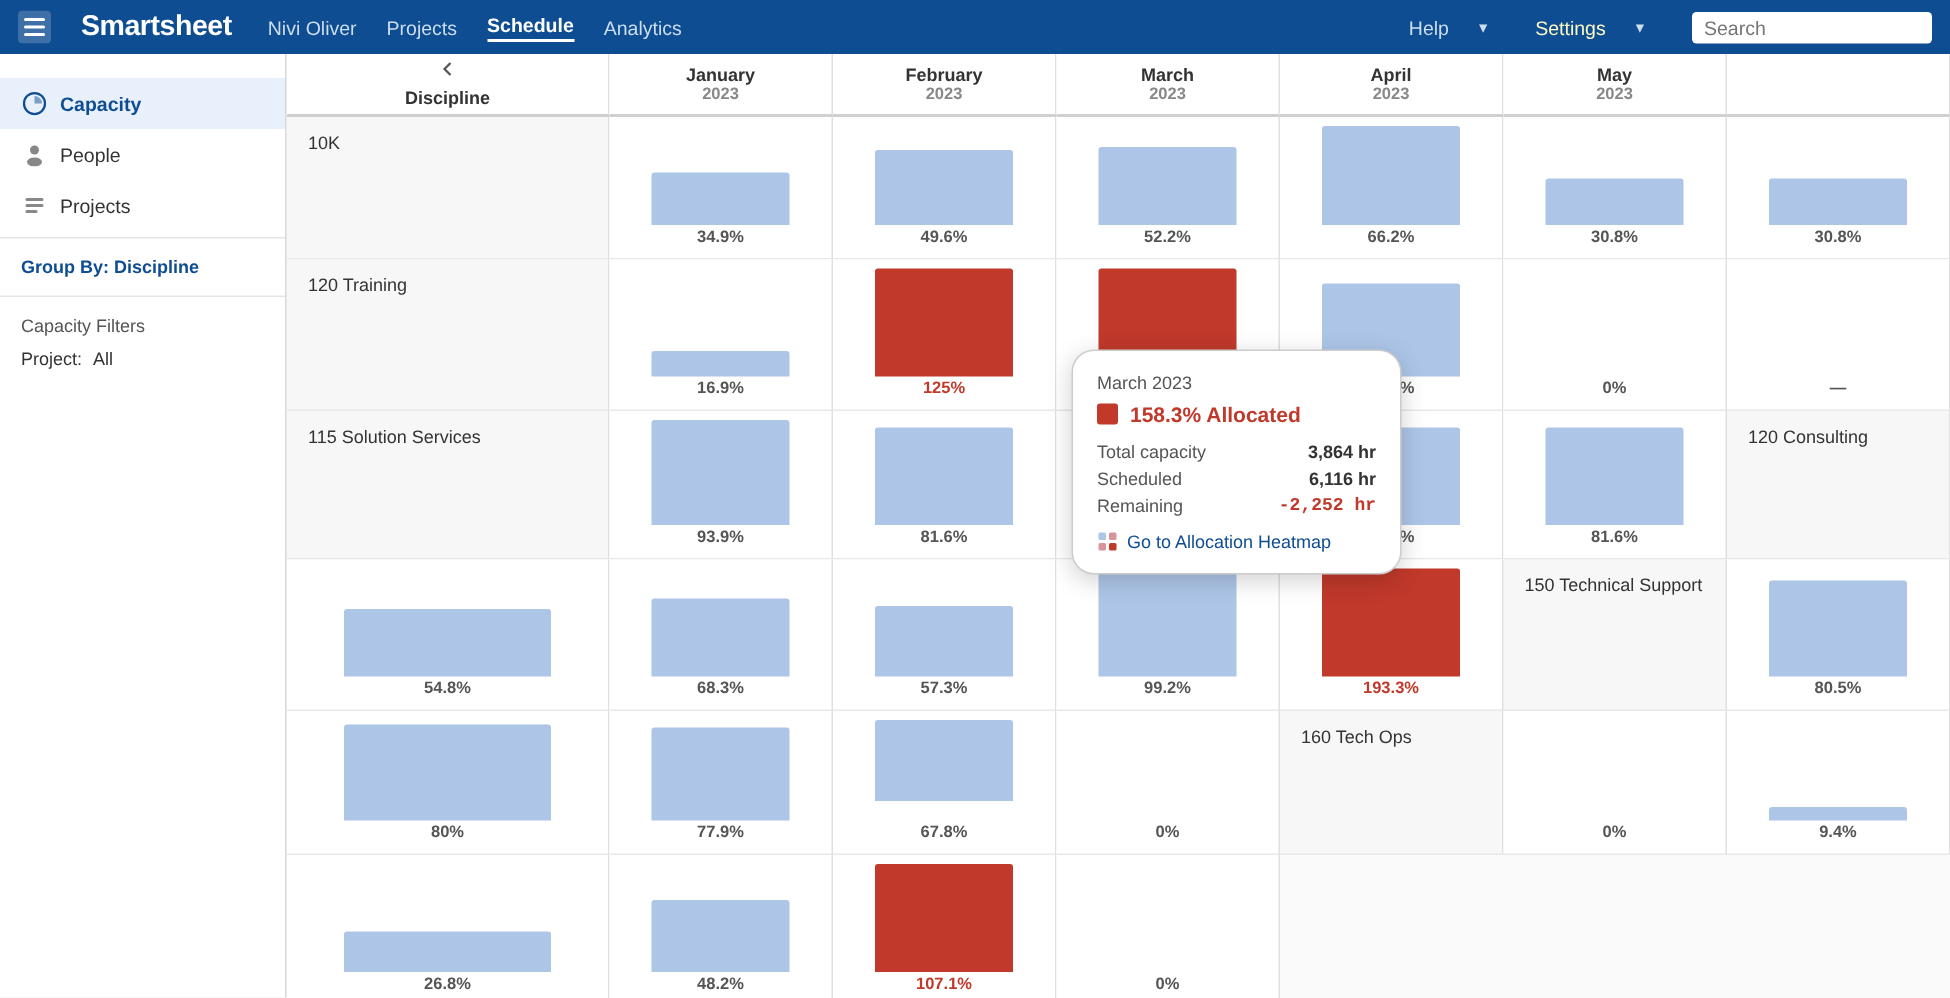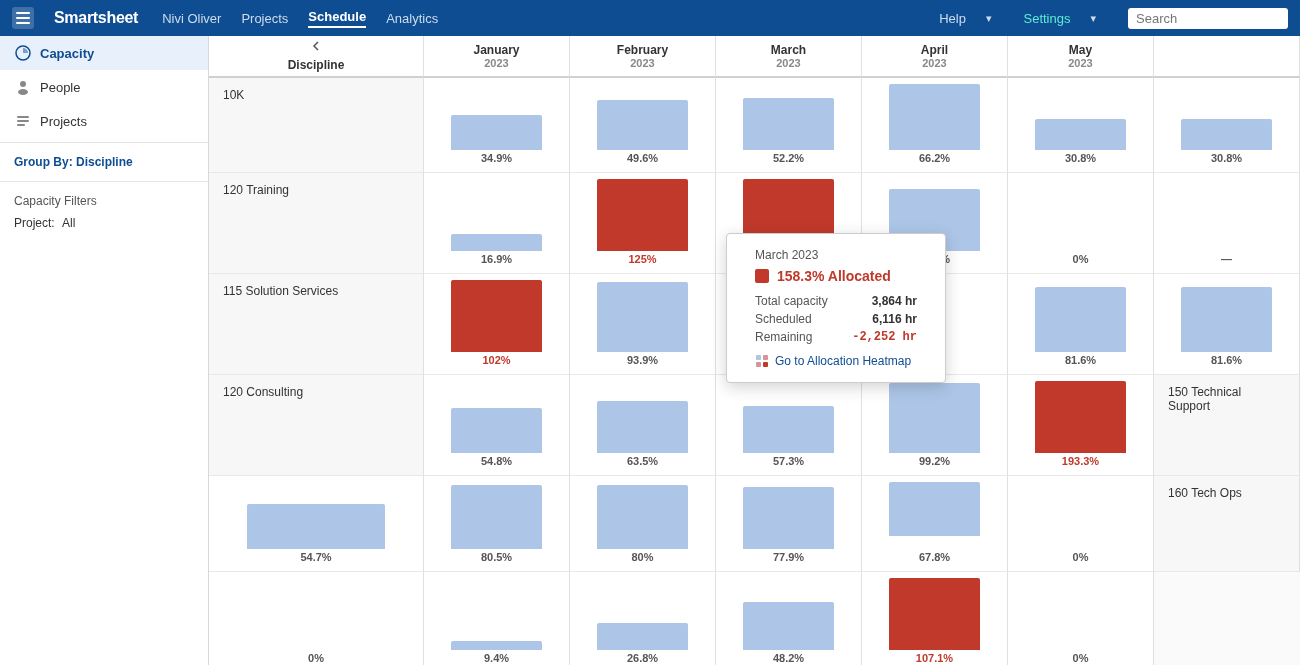--- a/index.html
+++ b/index.html
@@ -7,28 +7,28 @@
 
     
     .top-nav {
       display: flex; align-items: center; height: 36px; background: #0e4d92; color: #fff; padding: 0 12px; gap: 20px;
     }
     .top-nav .logo { font-size: 20px; color: #fff; display: flex; align-items: center; }
     .top-nav a { color: #cde; font-size: 13px; text-decoration: none; cursor: pointer; }
     .top-nav a.active { color: #fff; font-weight: 600; border-bottom: 2px solid #fff; padding-bottom: 2px; }
     .top-nav .spacer { flex: 1; }
     .top-nav .help-btn { color: #cde; font-size: 13px; cursor: pointer; }
-    .top-nav .settings-btn { color: #5eead4; font-size: 13px; cursor: pointer; margin-left: 8px; }
+    .top-nav .settings-btn { color: #fef9c3; font-size: 13px; cursor: pointer; margin-left: 8px; }
     .search-box { background: #fff; border: none; border-radius: 3px; padding: 3px 8px; font-size: 13px; width: 160px; outline: none; }
 
     
     .layout { display: flex; height: 629px; }
 
     
-    .sidebar { width: 209px; background: #fff; border-right: 1px solid #d8d8d8; display: flex; flex-direction: column; padding-top: 0; }
+    .sidebar { width: 191px; background: #fff; border-right: 1px solid #d8d8d8; display: flex; flex-direction: column; padding-top: 16px; }
     .sidebar-item { display: flex; align-items: center; gap: 8px; padding: 8px 14px; cursor: pointer; color: #333; font-size: 13px; }
     .sidebar-item.active { background: #e8f0fb; color: #0e4d92; font-weight: 600; }
     .sidebar-icon { width: 18px; height: 18px; display: flex; align-items: center; justify-content: center; }
     .sidebar-divider { height: 1px; background: #e5e5e5; margin: 4px 0; }
     .group-by { padding: 8px 14px; font-size: 12px; color: #555; }
     .group-by span { color: #0e4d92; font-weight: 600; }
     .sidebar-section-label { padding: 8px 14px 4px; font-size: 12px; color: #555; cursor: pointer; }
     .project-all { padding: 4px 14px 8px; font-size: 12px; color: #333; cursor: pointer; }
 
     
@@ -43,23 +43,23 @@
     .bar-container { width: 100%; flex: 1; display: flex; align-items: flex-end; padding-bottom: 2px; }
     .bar { border-radius: 2px 2px 0 0; width: 70%; margin: 0 auto; }
     .pct-label { font-size: 11px; font-weight: 600; text-align: center; padding-bottom: 2px; }
 
     
     .tooltip-overlay {
       position: absolute;
       z-index: 100;
       background: #fff;
       border: 1px solid #ccc;
-      border-radius: 4px;
+      border-radius: 15px;
       box-shadow: 0 4px 16px rgba(0,0,0,0.18);
-      padding: 14px 28px;
+      padding: 14px 16px;
       min-width: 220px;
       left: 10px; top: 60px;
     }
     .tooltip-header { font-size: 12px; color: #555; margin-bottom: 6px; }
     .tooltip-title { display: flex; align-items: center; gap: 8px; margin-bottom: 10px; }
     .tooltip-title .dot { width: 14px; height: 14px; border-radius: 2px; background: #c0392b; }
     .tooltip-title .label { font-size: 14px; font-weight: 700; color: #c0392b; }
     .tooltip-row { display: flex; justify-content: space-between; font-size: 12px; margin-bottom: 4px; color: #333; }
     .tooltip-row .key { color: #555; }
     .tooltip-row .val { font-weight: 600; }
@@ -74,21 +74,21 @@
 
 <nav class="top-nav">
   <span class="logo">
     <svg width="22" height="22" viewBox="0 0 22 22">
         <rect width="22" height="22" rx="3" fill="#fff" opacity="0.2"></rect>
         <rect x="4" y="5" width="14" height="2" rx="1" fill="#fff"></rect>
         <rect x="4" y="10" width="14" height="2" rx="1" fill="#fff"></rect>
         <rect x="4" y="15" width="14" height="2" rx="1" fill="#fff"></rect>
       </svg>
   </span>
-  <span style="font-size:16px;font-weight:700;color:#fff;letter-spacing:-0.3px;">Smartsheet</span>
+  <span style="font-size:19px;font-weight:700;color:#fff;letter-spacing:-0.3px;">Smartsheet</span>
   <span style="font-size:13px;color:#cde;margin-left:4px;">Nivi Oliver</span>
   <a style="color:#cde;">Projects</a>
   <a class="active">Schedule</a>
   <a style="color:#cde;">Analytics</a>
   <div class="spacer"></div>
   <span class="help-btn">Help</span>
   <span style="color:#cde;font-size:11px;">▾</span>
   <span class="settings-btn" style="margin-left:12px;">Settings</span>
   <span style="color:#cde;font-size:11px;">▾</span>
   <input class="search-box" style="margin-left: 12px;" type="text" placeholder="Search">
@@ -268,92 +268,80 @@
     </div>
         <div class="data-cell">
       <div class="bar-container">
         <div class="bar" style="height:0px;background:#adc6e8;"></div>
       </div>
       <div class="pct-label" style="color:#555;">—</div>
     </div>
         <div class="row-label-cell">115 Solution Services</div>
         <div class="data-cell">
       <div class="bar-container">
+        <div class="bar" style="height:70px;background:#adc6e8;"></div>
+      </div>
+      <div class="pct-label" style="color:#555;">93.9%</div>
+    </div>
+        <div class="data-cell">
+      <div class="bar-container">
+        <div class="bar" style="height:65px;background:#adc6e8;"></div>
+      </div>
+      <div class="pct-label" style="color:#555;">81.6%</div>
+    </div>
+        <div class="data-cell">
+      <div class="bar-container">
+        <div class="bar" style="height:0px;background:#adc6e8;"></div>
+      </div>
+      <div class="pct-label" style="color:#555;"></div>
+    </div>
+        <div class="data-cell">
+      <div class="bar-container">
+        <div class="bar" style="height:65px;background:#adc6e8;"></div>
+      </div>
+      <div class="pct-label" style="color:#555;">81.6%</div>
+    </div>
+        <div class="data-cell">
+      <div class="bar-container">
+        <div class="bar" style="height:65px;background:#adc6e8;"></div>
+      </div>
+      <div class="pct-label" style="color:#555;">81.6%</div>
+    </div>
+        <div class="row-label-cell">120 Consulting</div>
+        <div class="data-cell">
+      <div class="bar-container">
+        <div class="bar" style="height:45px;background:#adc6e8;"></div>
+      </div>
+      <div class="pct-label" style="color:#555;">54.8%</div>
+    </div>
+        <div class="data-cell">
+      <div class="bar-container">
+        <div class="bar" style="height:52px;background:#adc6e8;"></div>
+      </div>
+      <div class="pct-label" style="color:#555;">68.3%</div>
+    </div>
+        <div class="data-cell">
+      <div class="bar-container">
+        <div class="bar" style="height:47px;background:#adc6e8;"></div>
+      </div>
+      <div class="pct-label" style="color:#555;">57.3%</div>
+    </div>
+        <div class="data-cell">
+      <div class="bar-container">
+        <div class="bar" style="height:70px;background:#adc6e8;"></div>
+      </div>
+      <div class="pct-label" style="color:#555;">99.2%</div>
+    </div>
+        <div class="data-cell">
+      <div class="bar-container">
         <div class="bar" style="height:72px;background:#c0392b;"></div>
       </div>
-      <div class="pct-label" style="color:#c0392b;">102%</div>
-    </div>
-        <div class="data-cell">
-      <div class="bar-container">
-        <div class="bar" style="height:70px;background:#adc6e8;"></div>
-      </div>
-      <div class="pct-label" style="color:#555;">93.9%</div>
-    </div>
-        <div class="data-cell">
-      <div class="bar-container">
-        <div class="bar" style="height:65px;background:#adc6e8;"></div>
-      </div>
-      <div class="pct-label" style="color:#555;">81.6%</div>
-    </div>
-        <div class="data-cell">
-      <div class="bar-container">
-        <div class="bar" style="height:0px;background:#adc6e8;"></div>
-      </div>
-      <div class="pct-label" style="color:#555;"></div>
-    </div>
-        <div class="data-cell">
-      <div class="bar-container">
-        <div class="bar" style="height:65px;background:#adc6e8;"></div>
-      </div>
-      <div class="pct-label" style="color:#555;">81.6%</div>
-    </div>
-        <div class="data-cell">
-      <div class="bar-container">
-        <div class="bar" style="height:65px;background:#adc6e8;"></div>
-      </div>
-      <div class="pct-label" style="color:#555;">81.6%</div>
-    </div>
-        <div class="row-label-cell">120 Consulting</div>
-        <div class="data-cell">
-      <div class="bar-container">
-        <div class="bar" style="height:45px;background:#adc6e8;"></div>
-      </div>
-      <div class="pct-label" style="color:#555;">54.8%</div>
-    </div>
-        <div class="data-cell">
-      <div class="bar-container">
-        <div class="bar" style="height:52px;background:#adc6e8;"></div>
-      </div>
-      <div class="pct-label" style="color:#555;">63.5%</div>
-    </div>
-        <div class="data-cell">
-      <div class="bar-container">
-        <div class="bar" style="height:47px;background:#adc6e8;"></div>
-      </div>
-      <div class="pct-label" style="color:#555;">57.3%</div>
-    </div>
-        <div class="data-cell">
-      <div class="bar-container">
-        <div class="bar" style="height:70px;background:#adc6e8;"></div>
-      </div>
-      <div class="pct-label" style="color:#555;">99.2%</div>
-    </div>
-        <div class="data-cell">
-      <div class="bar-container">
-        <div class="bar" style="height:72px;background:#c0392b;"></div>
-      </div>
       <div class="pct-label" style="color:#c0392b;">193.3%</div>
     </div>
         <div class="row-label-cell">150 Technical Support</div>
-        <div class="data-cell">
-      <div class="bar-container">
-        <div class="bar" style="height:45px;background:#adc6e8;"></div>
-      </div>
-      <div class="pct-label" style="color:#555;">54.7%</div>
-    </div>
         <div class="data-cell">
       <div class="bar-container">
         <div class="bar" style="height:64px;background:#adc6e8;"></div>
       </div>
       <div class="pct-label" style="color:#555;">80.5%</div>
     </div>
         <div class="data-cell">
       <div class="bar-container">
         <div class="bar" style="height:64px;background:#adc6e8;"></div>
       </div>

